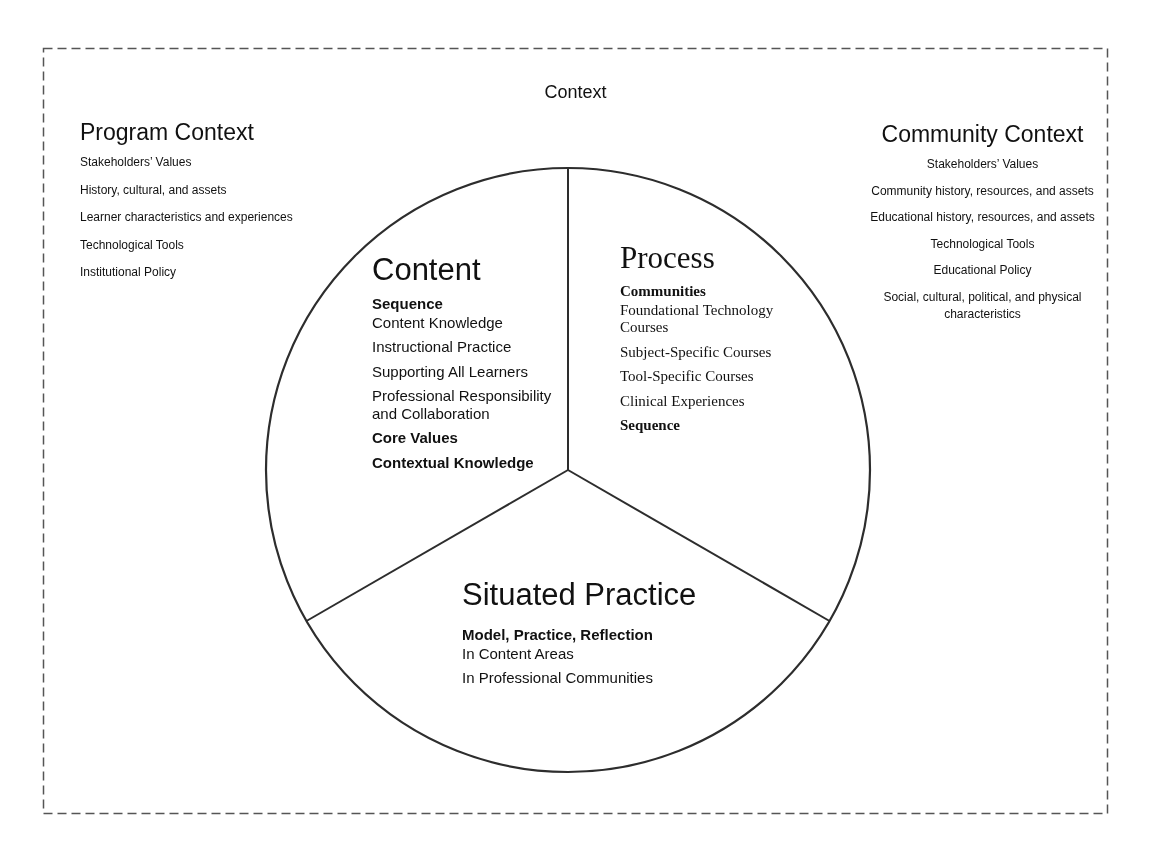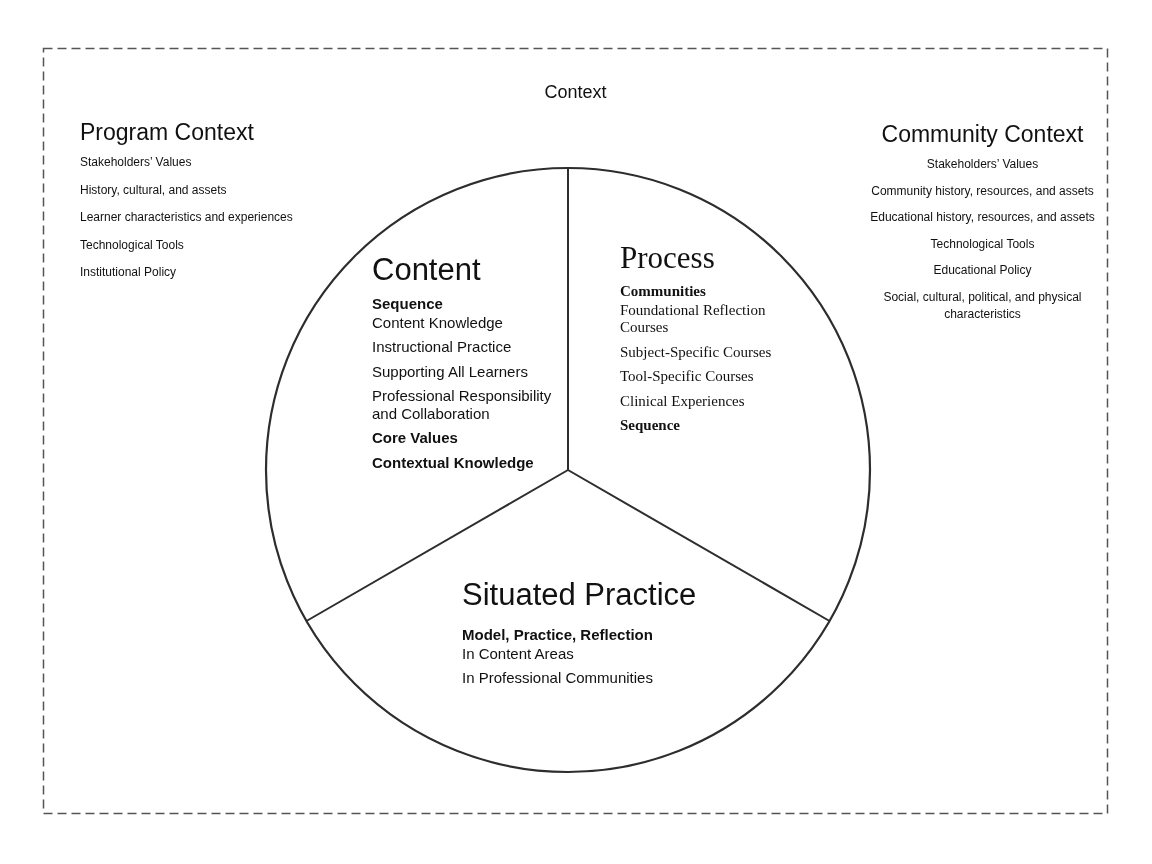--- a/index.html
+++ b/index.html
@@ -109,21 +109,21 @@
     <div class="s-item">Instructional Practice</div>
     <div class="s-item">Supporting All Learners</div>
     <div class="s-item">Professional Responsibility and Collaboration</div>
     <div class="s-item b">Core Values</div>
     <div class="s-item b">Contextual Knowledge</div>
   </div>
 
   <div class="sector process">
     <div class="sector-heading">Process</div>
     <div class="s-item b">Communities</div>
-    <div class="s-item tight">Foundational Reflection Courses</div>
+    <div class="s-item tight">Foundational Technology Courses</div>
     <div class="s-item">Subject-Specific Courses</div>
     <div class="s-item">Tool-Specific Courses</div>
     <div class="s-item">Clinical Experiences</div>
     <div class="s-item b">Sequence</div>
   </div>
 
   <div class="sector situated">
     <div class="sector-heading">Situated Practice</div>
     <div class="s-item b">Model, Practice, Reflection</div>
     <div class="s-item tight">In Content Areas</div>

